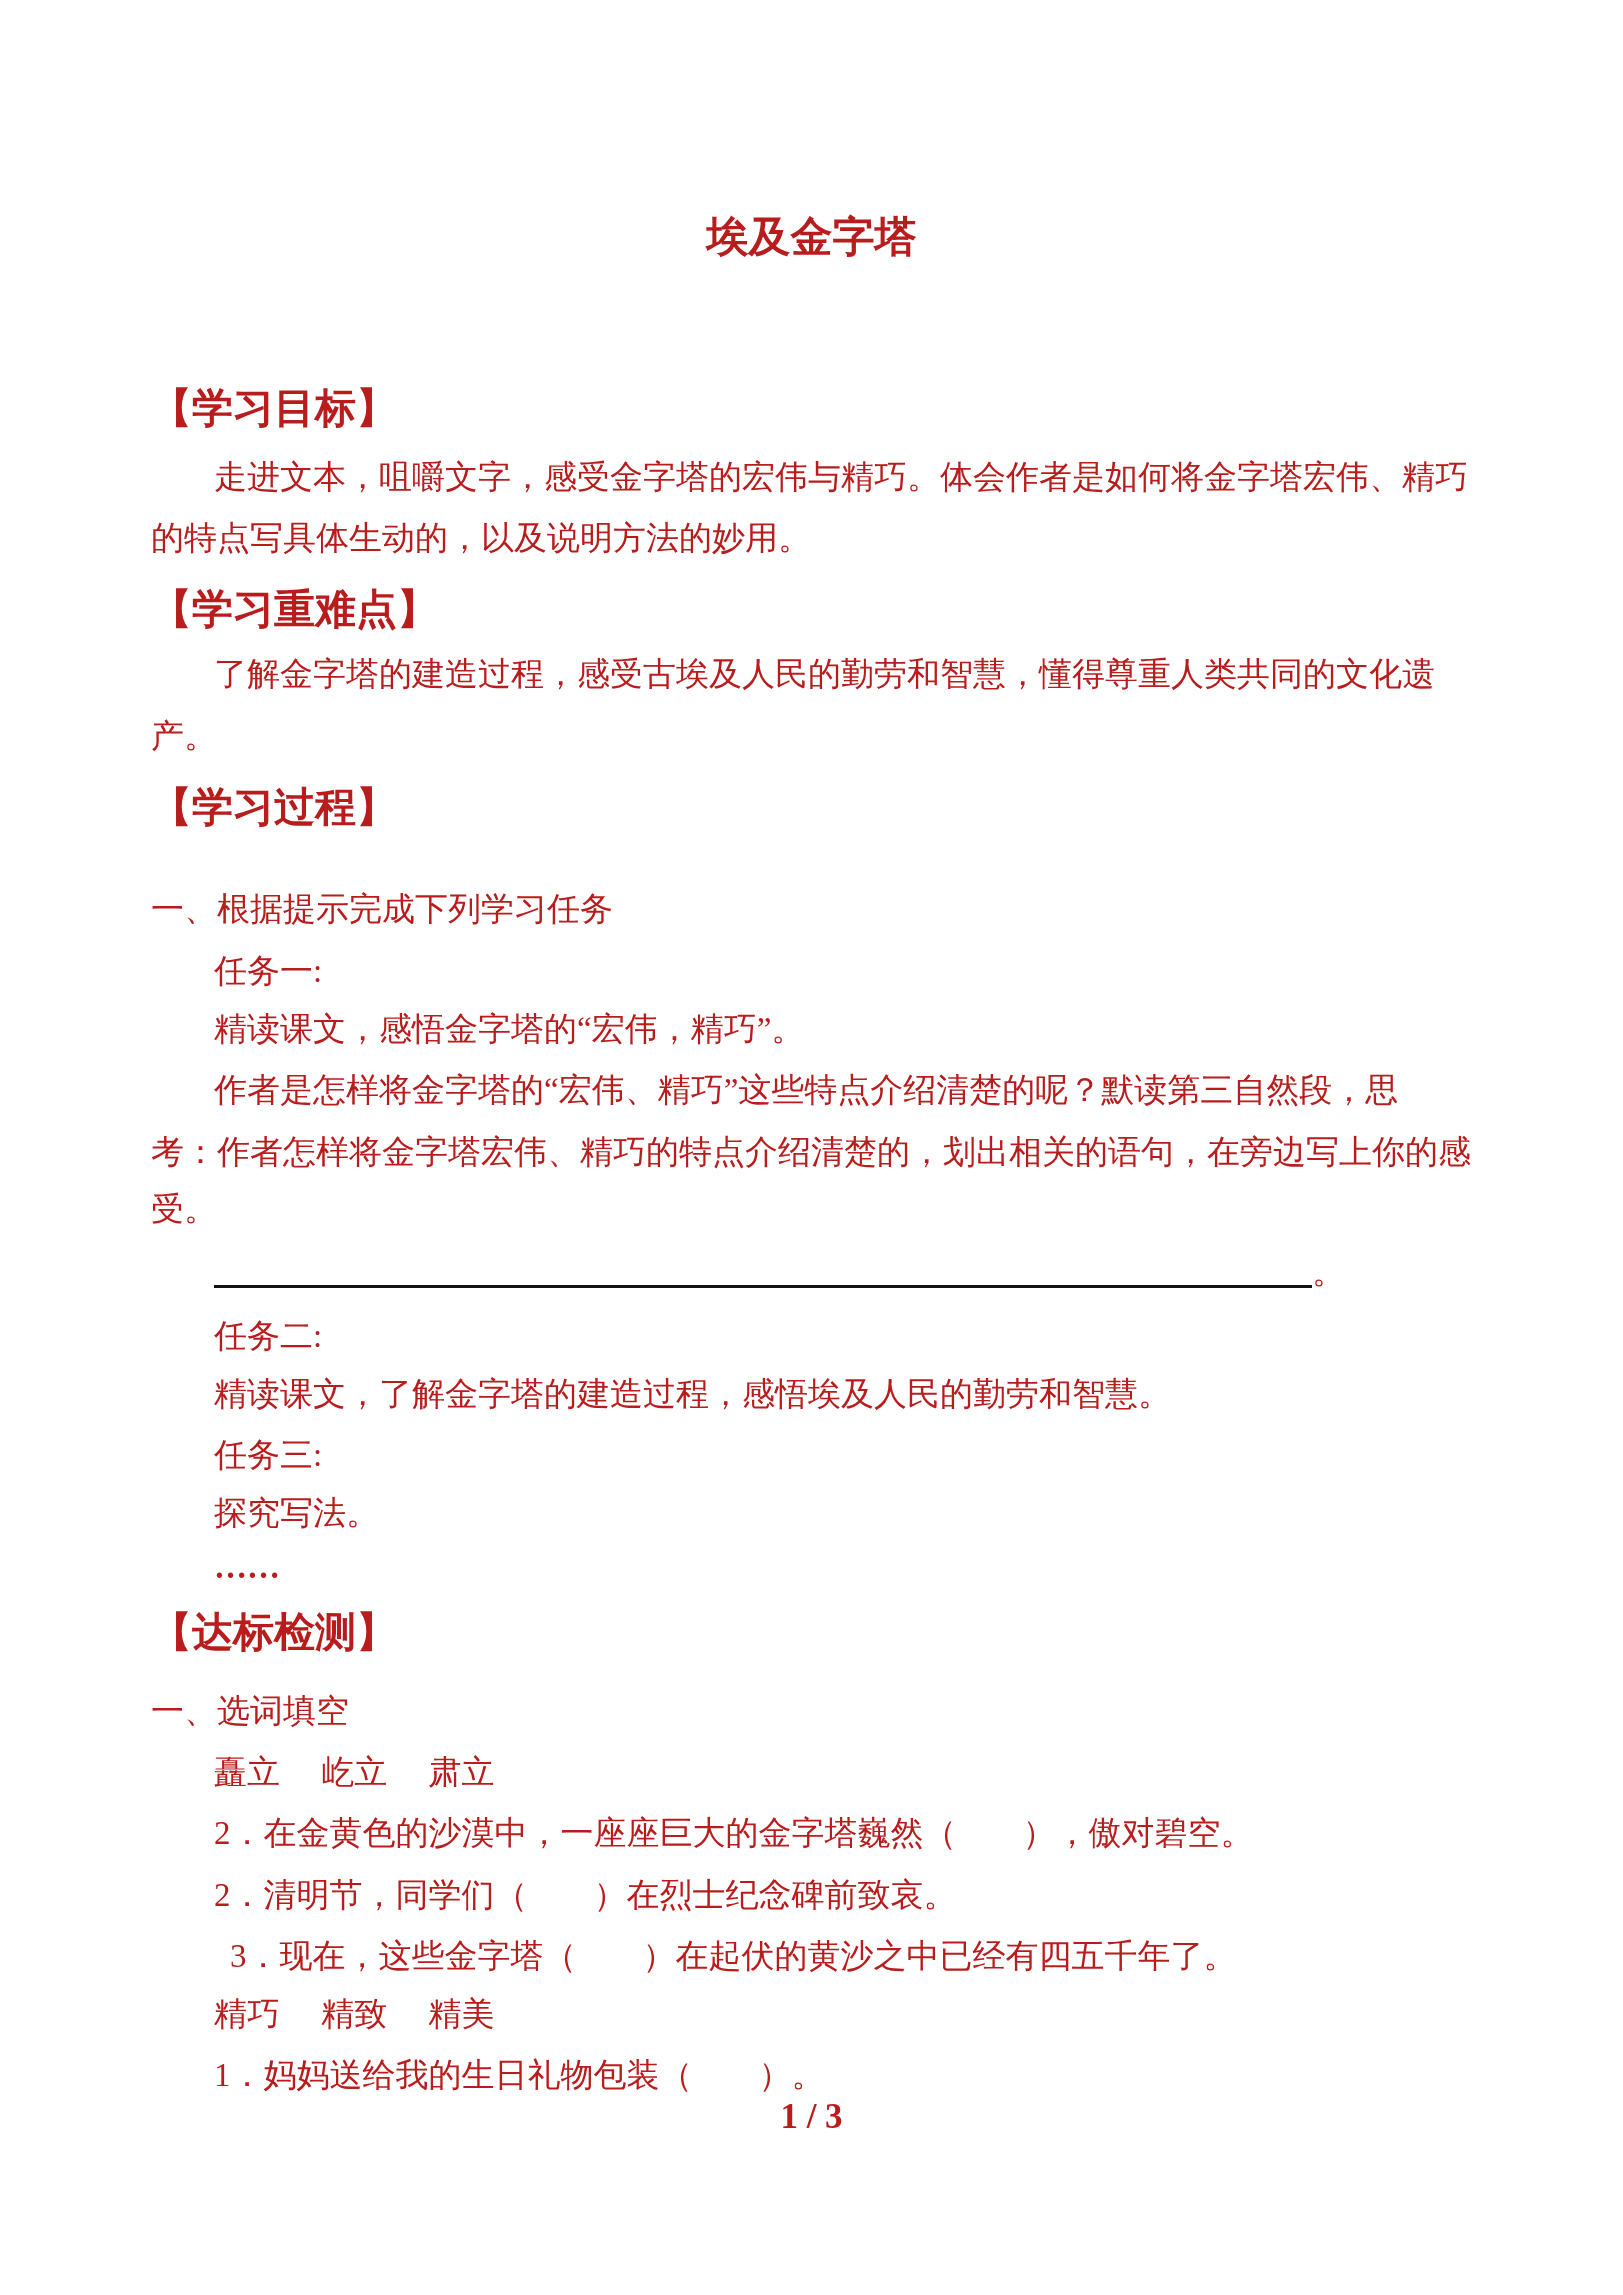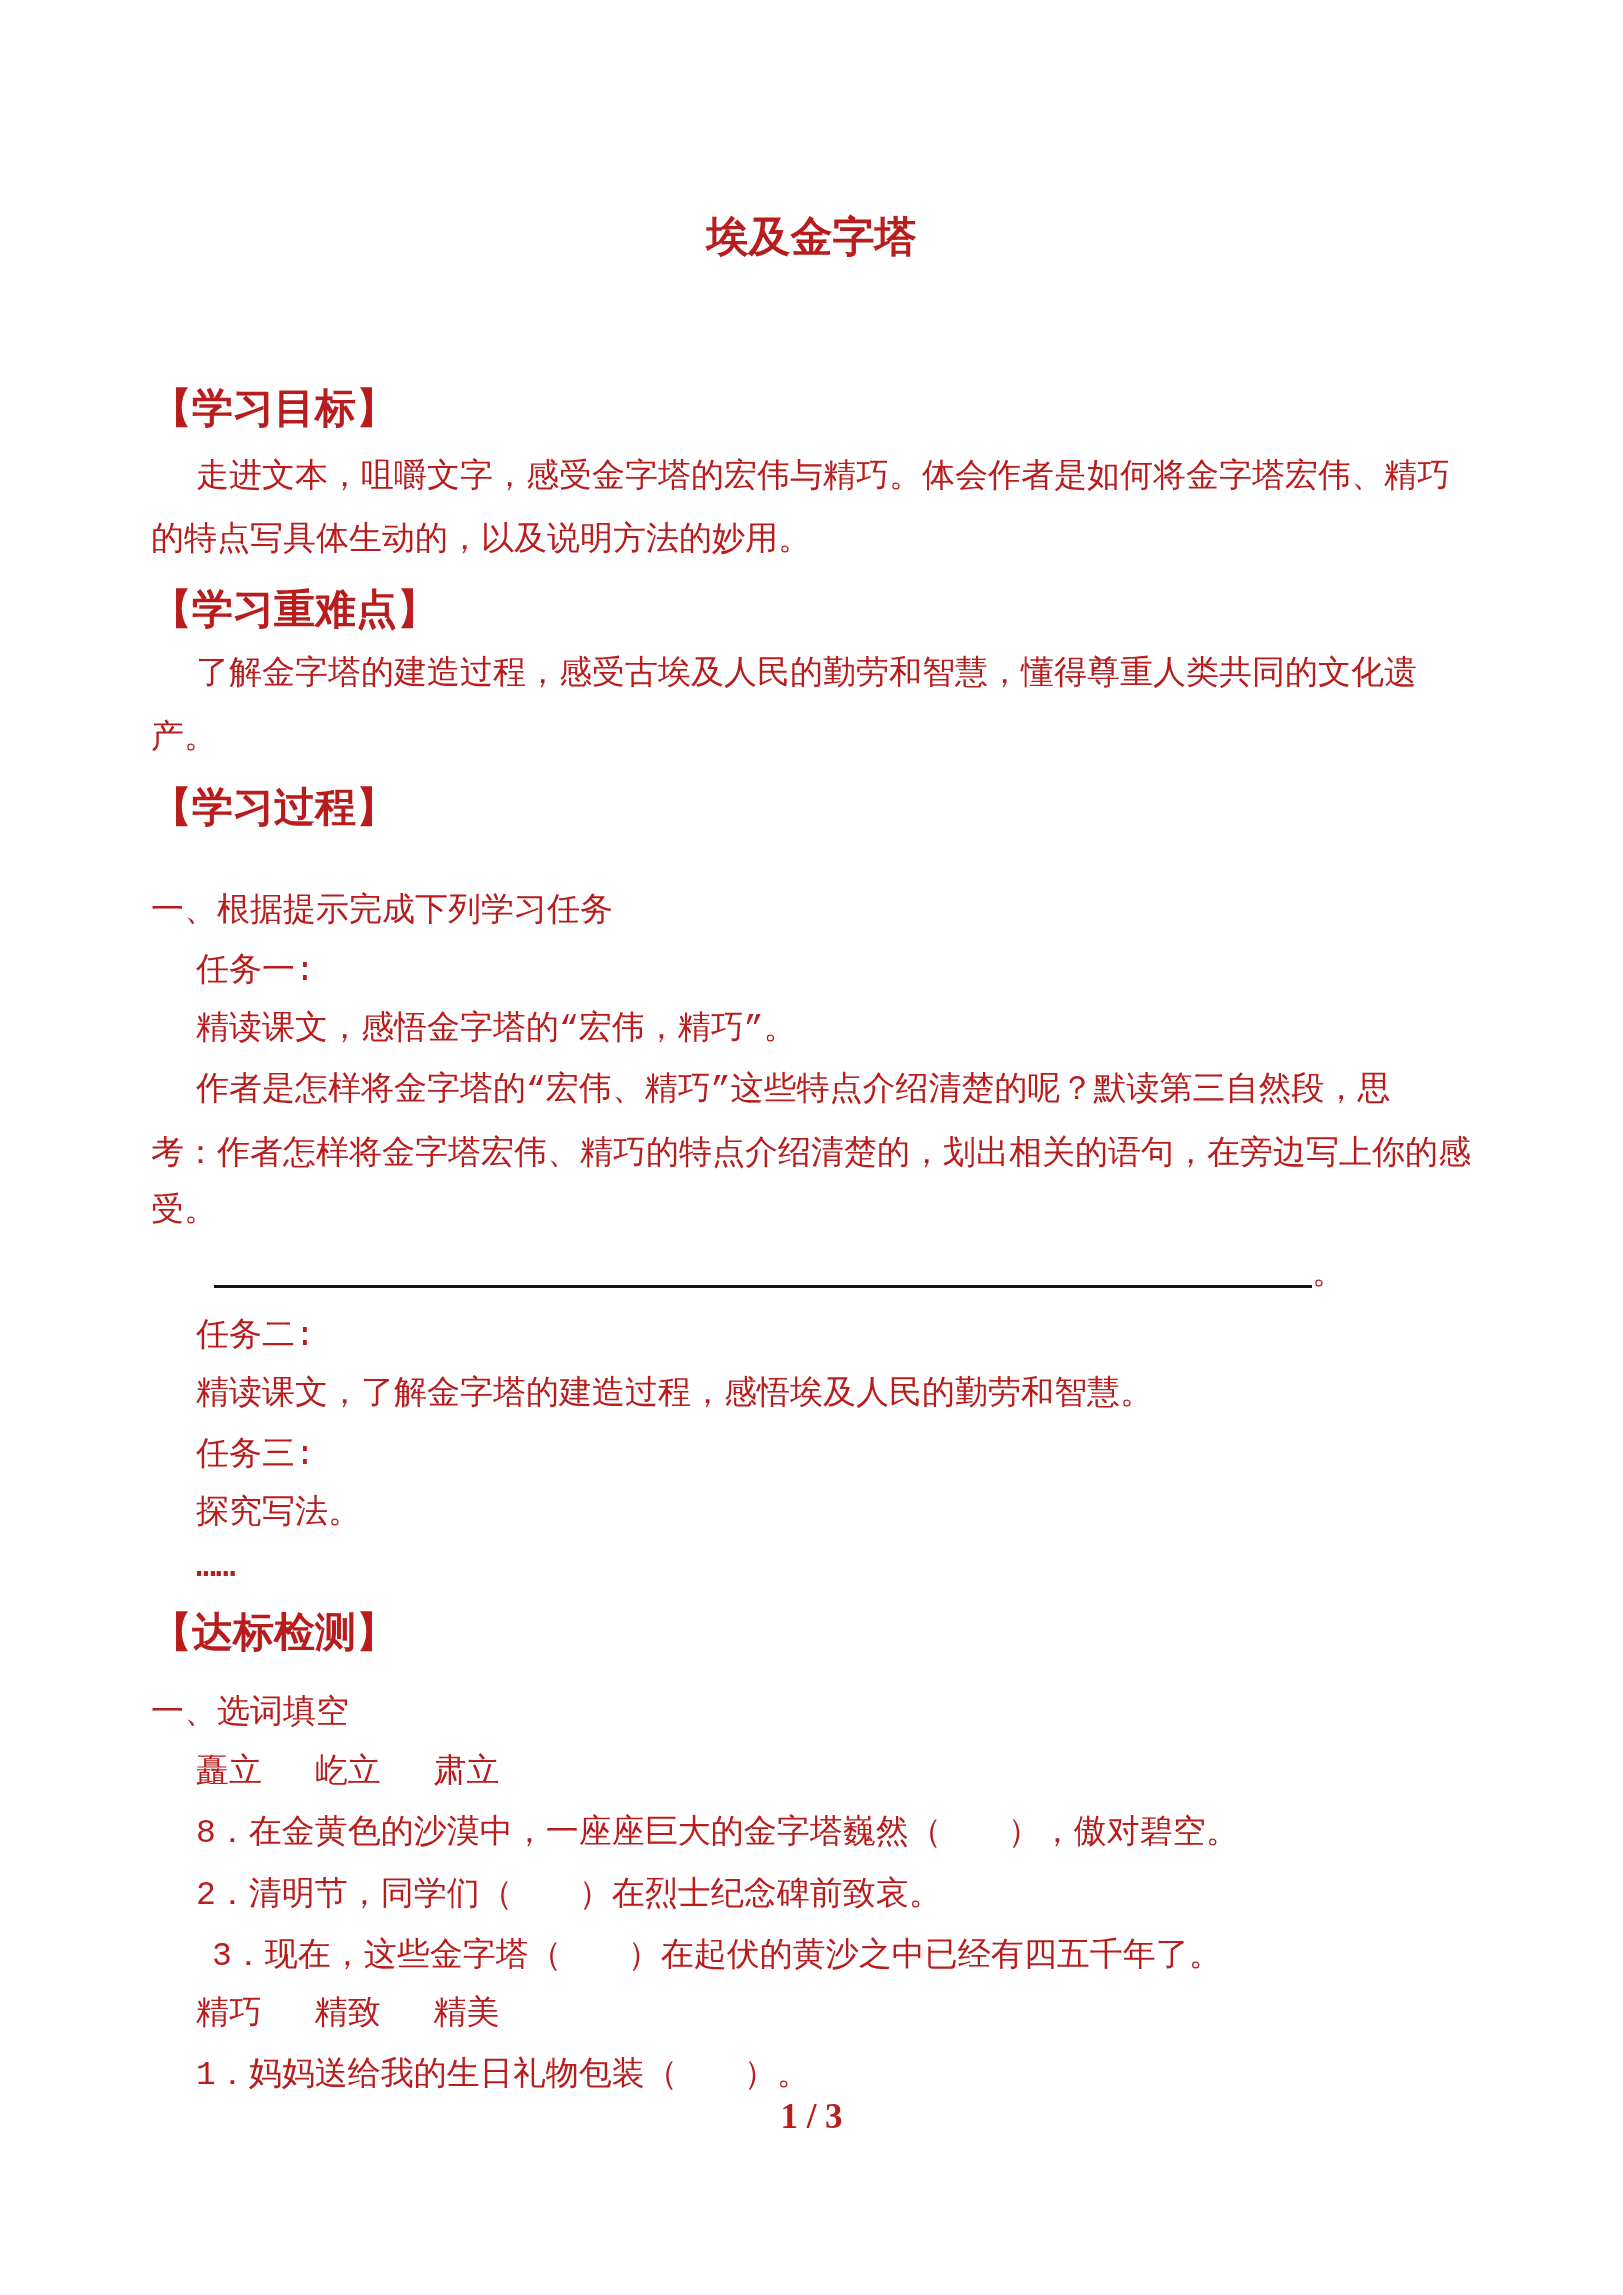--- a/index.html
+++ b/index.html
@@ -31,21 +31,21 @@
     font-size: 42px;
     font-weight: bold;
     line-height: 61px;
   }
   .heading {
     font-size: 41px;
     font-weight: bold;
     line-height: 65px;
   }
   .bold { font-weight: bold; }
-  .indent { left: 196px; font-family: Liberation Mono, monospace; }
+  .indent { left: 214px; }
   .margin-left { left: 151px; }
   .blank-rule {
     position: absolute;
     height: 0;
     border-top: 3.4px solid #111111;
   }
   .footer-line {
     left: 0;
     width: 100%;
     text-align: center;
@@ -85,21 +85,21 @@
   <div class="line indent" style="top:1364px;">精读课文，了解金字塔的建造过程，感悟埃及人民的勤劳和智慧。</div>
 
   <div class="line indent" style="top:1425px;">任务三:</div>
   <div class="line indent" style="top:1483px;">探究写法。</div>
   <div class="line indent bold" style="top:1537px;">……</div>
 
   <div class="line heading margin-left" style="top:1600px;">【达标检测】</div>
   <div class="line margin-left" style="top:1681px;">一、选词填空</div>
 
   <div class="line indent" style="top:1742px;">矗立　 屹立　 肃立</div>
-  <div class="line indent" style="top:1803px;">8．在金黄色的沙漠中，一座座巨大的金字塔巍然（　　），傲对碧空。</div>
+  <div class="line indent" style="top:1803px;">2．在金黄色的沙漠中，一座座巨大的金字塔巍然（　　），傲对碧空。</div>
   <div class="line indent" style="top:1865px;">2．清明节，同学们（　　）在烈士纪念碑前致哀。</div>
   <div class="line indent" style="top:1926px;margin-left:16px;">3．现在，这些金字塔（　　）在起伏的黄沙之中已经有四五千年了。</div>
 
   <div class="line indent" style="top:1984px;">精巧　 精致　 精美</div>
   <div class="line indent" style="top:2045px;">1．妈妈送给我的生日礼物包装（　　）。</div>
 
   <div class="line footer-line" style="top:2086px;">1 / 3</div>
 
 </div>
 

